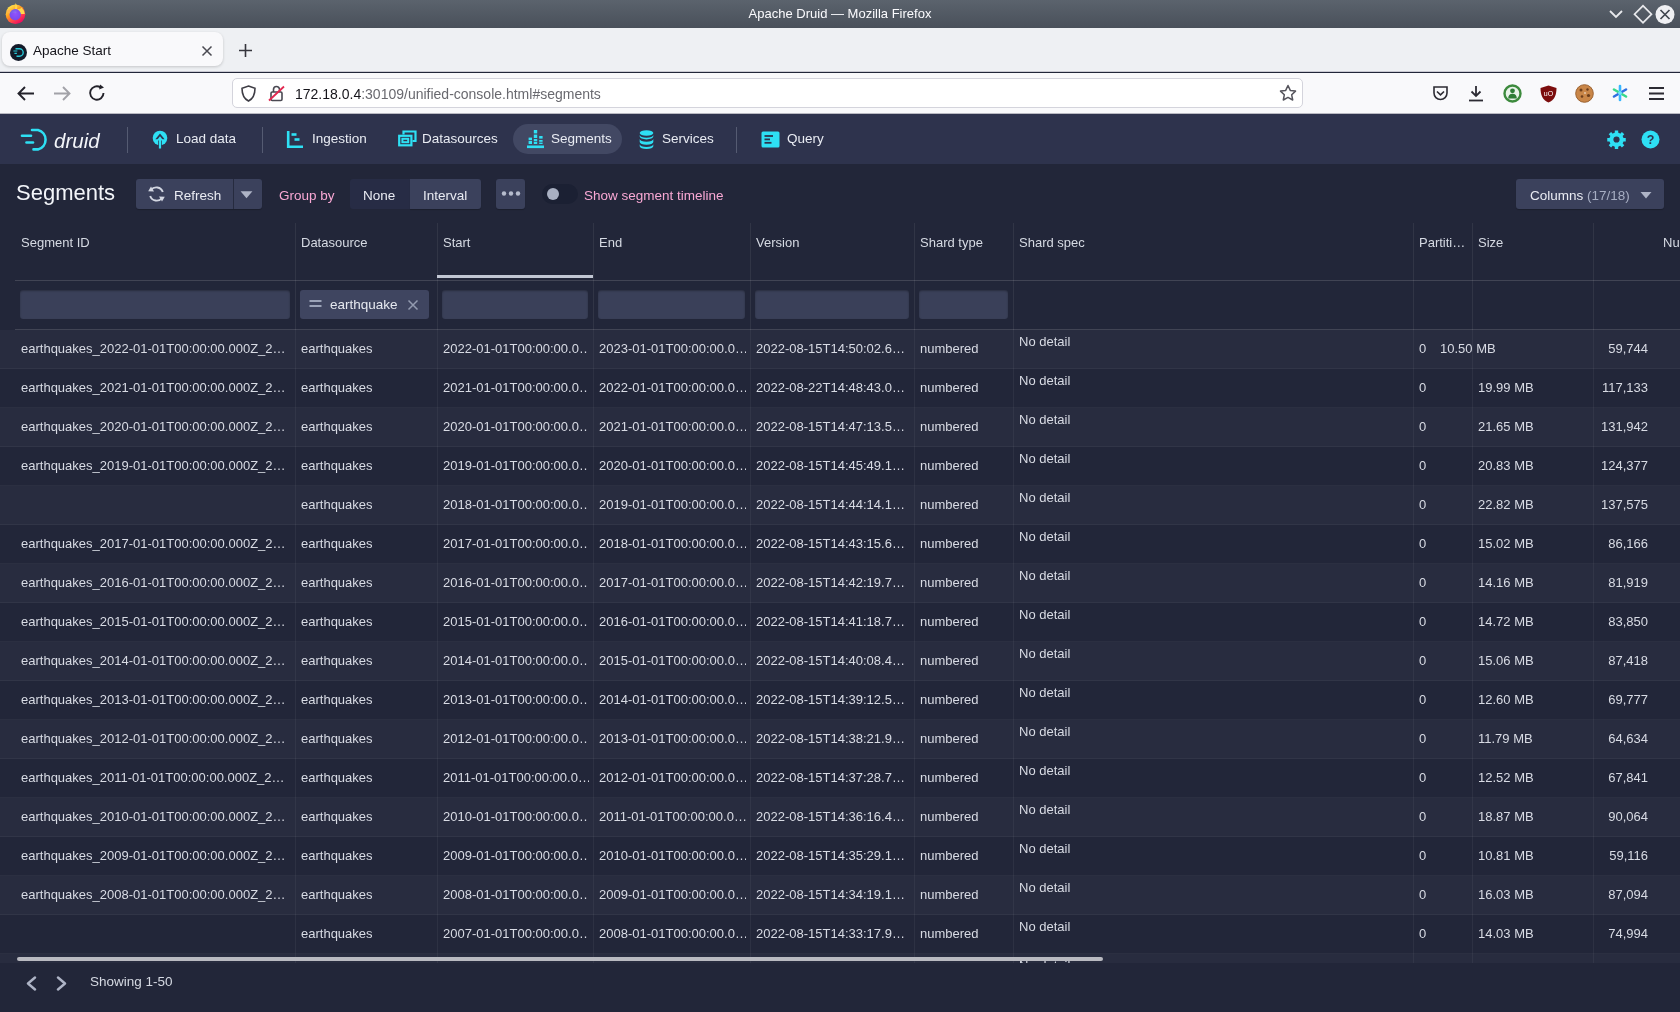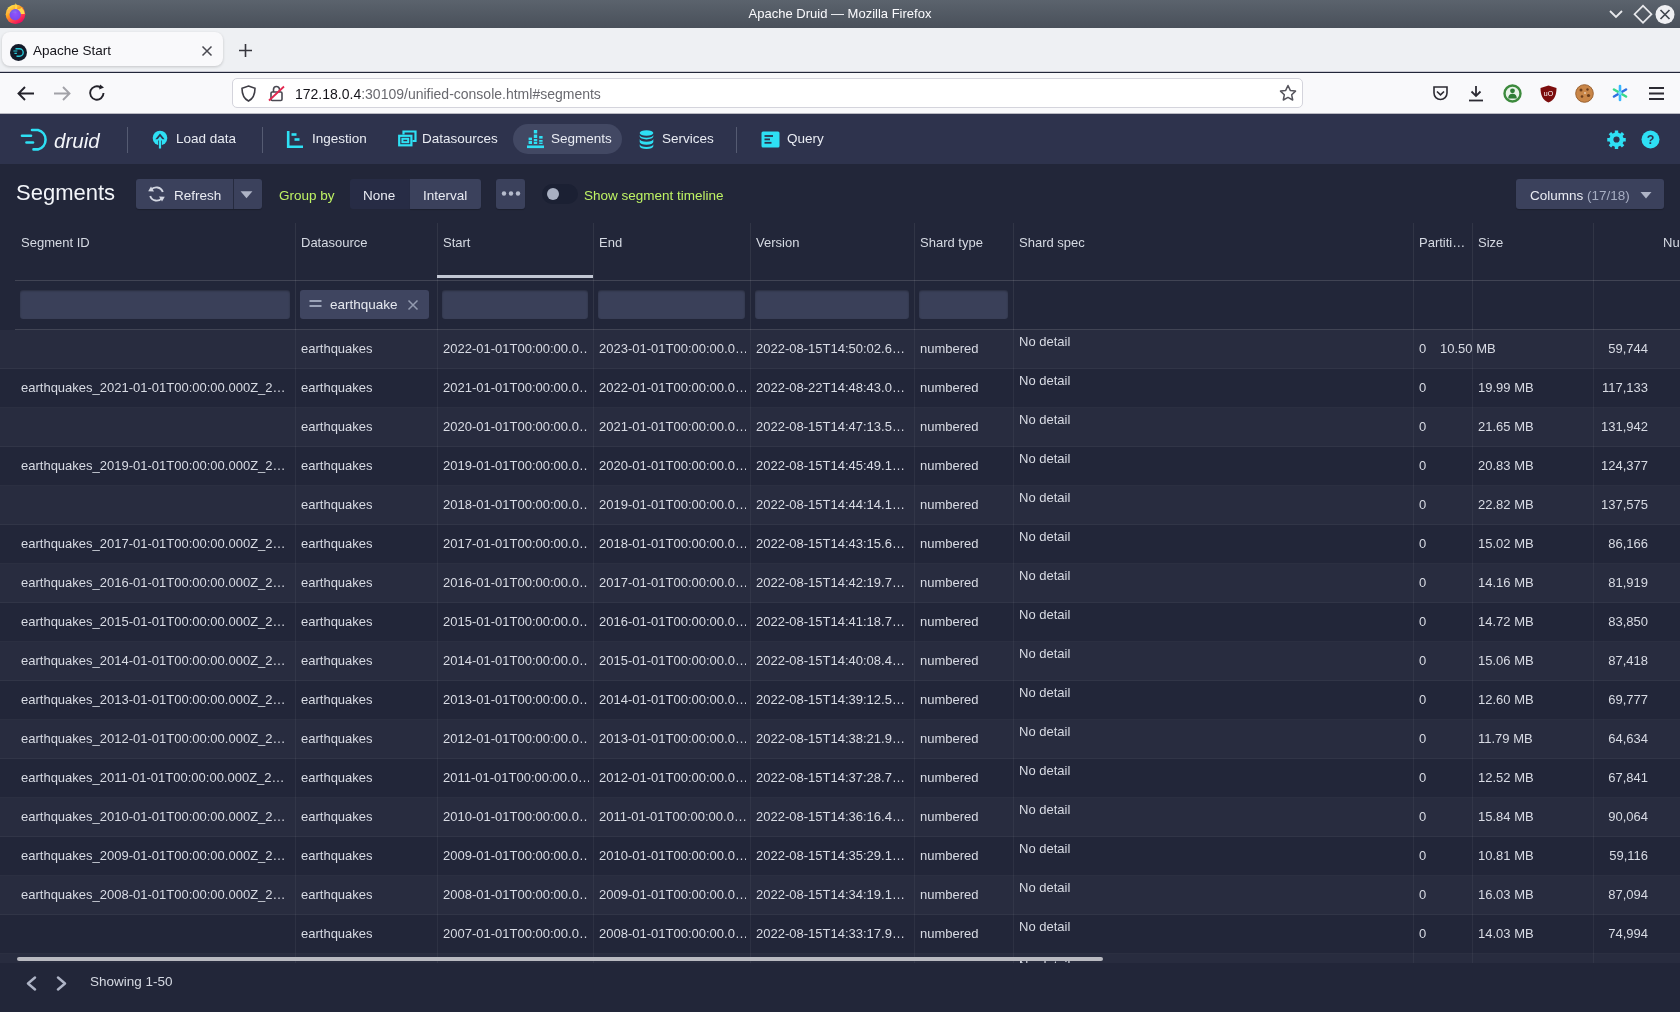--- a/index.html
+++ b/index.html
@@ -21,21 +21,21 @@
 #appheader{left:0;top:114px;width:1680px;height:50px;background:#2e334d}
 .navtext{font-size:13.5px;color:#e9ecf3;top:131px;line-height:15px}
 .navdiv{width:1px;top:127px;height:26px;background:#555b72}
 #segpill{left:513px;top:124px;width:109px;height:30px;border-radius:15px;background:#424863}
 
 #view{left:0;top:164px;width:1680px;height:848px;background:#222639}
 #vtitle{left:16px;top:180px;font-size:22px;line-height:25px;color:#f3f5f9}
 .btn{position:absolute;top:179px;height:30px;background:#3b415c;border-radius:3px;
 box-shadow:0 1px 1px rgba(0,0,0,.2)}
 .blab{position:absolute;top:188px;font-size:13.5px;line-height:15px;color:#e9ebf2;white-space:nowrap}
-#gbylabel,#toglabel{top:188px;font-size:13.5px;color:#bef264;line-height:15px}
+#gbylabel,#toglabel{top:188px;font-size:13.5px;color:#f9a8d4;line-height:15px}
 #btnNone{left:350px;width:60px;background:#272c45;border-radius:3px 0 0 3px;box-shadow:none}
 #btnInterval{left:410px;width:71px;border-radius:0 3px 3px 0}
 #toggletrack{left:542px;top:184px;width:36px;height:20px;border-radius:10px;background:#1b2033}
 #toggleknob{left:547px;top:188px;width:12px;height:12px;border-radius:6px;background:#a9b0c2}
 
 .hlabel{top:236px;font-size:13px;line-height:14px;color:#d6dae3;white-space:nowrap}
 .coldiv{top:223px;width:1px;height:107px;background:rgba(255,255,255,.07)}
 #hborder{left:15px;top:280px;width:1665px;height:1px;background:rgba(255,255,255,.14)}
 #fborder{left:15px;top:329px;width:1665px;height:1px;background:rgba(255,255,255,.14)}
 #sortbar{left:437px;top:275px;width:156px;height:3px;background:#c2c7d4}
@@ -329,20 +329,21 @@
 <div class="row odd" style="top:0px">
       <div class="cdiv" style="left:295px"></div>
       <div class="cdiv" style="left:437px"></div>
       <div class="cdiv" style="left:593px"></div>
       <div class="cdiv" style="left:750px"></div>
       <div class="cdiv" style="left:914px"></div>
       <div class="cdiv" style="left:1013px"></div>
       <div class="cdiv" style="left:1413px"></div>
       <div class="cdiv" style="left:1472px"></div>
       <div class="cdiv" style="left:1593px"></div>
+      <div class="cell" style="left:21px;width:270px">earthquakes_2022-01-01T00:00:00.000Z_2…</div>
       <div class="cell" style="left:301px;width:132px">earthquakes</div>
       <div class="cell" style="left:443px;width:146px">2022-01-01T00:00:00.0…</div>
       <div class="cell" style="left:599px;width:147px">2023-01-01T00:00:00.0…</div>
       <div class="cell" style="left:756px;width:154px">2022-08-15T14:50:02.6…</div>
       <div class="cell" style="left:920px;width:89px">numbered</div>
       <div class="cell topal" style="left:1019px;width:390px">No detail</div>
       <div class="cell" style="left:1419px;width:49px">0</div>
       <div class="cell" style="left:1440px;width:111px">10.50 MB</div>
       <div class="cell" style="left:1548px;width:100px;text-align:right">59,744</div>
     </div>
@@ -370,20 +371,21 @@
 <div class="row odd" style="top:78px">
       <div class="cdiv" style="left:295px"></div>
       <div class="cdiv" style="left:437px"></div>
       <div class="cdiv" style="left:593px"></div>
       <div class="cdiv" style="left:750px"></div>
       <div class="cdiv" style="left:914px"></div>
       <div class="cdiv" style="left:1013px"></div>
       <div class="cdiv" style="left:1413px"></div>
       <div class="cdiv" style="left:1472px"></div>
       <div class="cdiv" style="left:1593px"></div>
+      <div class="cell" style="left:21px;width:270px">earthquakes_2020-01-01T00:00:00.000Z_2…</div>
       <div class="cell" style="left:301px;width:132px">earthquakes</div>
       <div class="cell" style="left:443px;width:146px">2020-01-01T00:00:00.0…</div>
       <div class="cell" style="left:599px;width:147px">2021-01-01T00:00:00.0…</div>
       <div class="cell" style="left:756px;width:154px">2022-08-15T14:47:13.5…</div>
       <div class="cell" style="left:920px;width:89px">numbered</div>
       <div class="cell topal" style="left:1019px;width:390px">No detail</div>
       <div class="cell" style="left:1419px;width:49px">0</div>
       <div class="cell" style="left:1478px;width:111px">21.65 MB</div>
       <div class="cell" style="left:1548px;width:100px;text-align:right">131,942</div>
     </div>
@@ -586,21 +588,21 @@
       <div class="cdiv" style="left:1472px"></div>
       <div class="cdiv" style="left:1593px"></div>
       <div class="cell" style="left:21px;width:270px">earthquakes_2010-01-01T00:00:00.000Z_2…</div>
       <div class="cell" style="left:301px;width:132px">earthquakes</div>
       <div class="cell" style="left:443px;width:146px">2010-01-01T00:00:00.0…</div>
       <div class="cell" style="left:599px;width:147px">2011-01-01T00:00:00.0…</div>
       <div class="cell" style="left:756px;width:154px">2022-08-15T14:36:16.4…</div>
       <div class="cell" style="left:920px;width:89px">numbered</div>
       <div class="cell topal" style="left:1019px;width:390px">No detail</div>
       <div class="cell" style="left:1419px;width:49px">0</div>
-      <div class="cell" style="left:1478px;width:111px">15.84 MB</div>
+      <div class="cell" style="left:1478px;width:111px">18.87 MB</div>
       <div class="cell" style="left:1548px;width:100px;text-align:right">90,064</div>
     </div>
 <div class="row" style="top:507px">
       <div class="cdiv" style="left:295px"></div>
       <div class="cdiv" style="left:437px"></div>
       <div class="cdiv" style="left:593px"></div>
       <div class="cdiv" style="left:750px"></div>
       <div class="cdiv" style="left:914px"></div>
       <div class="cdiv" style="left:1013px"></div>
       <div class="cdiv" style="left:1413px"></div>

